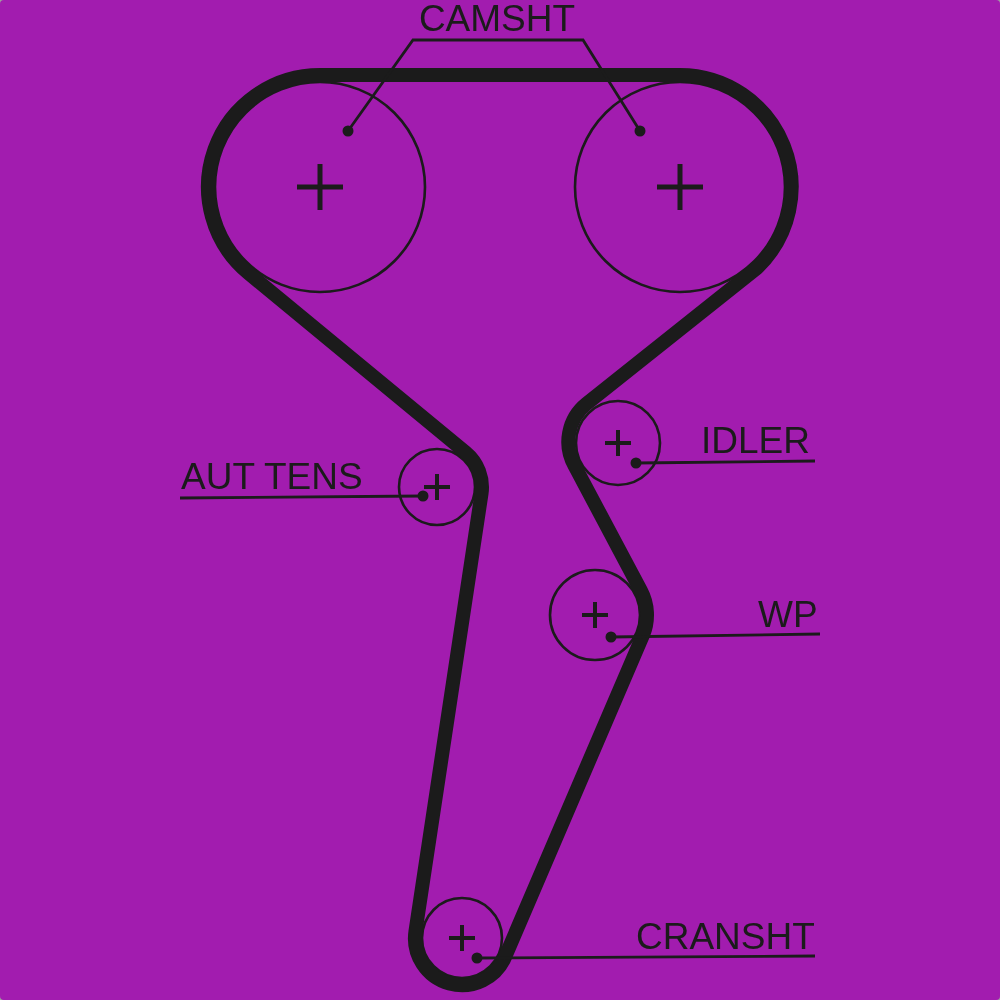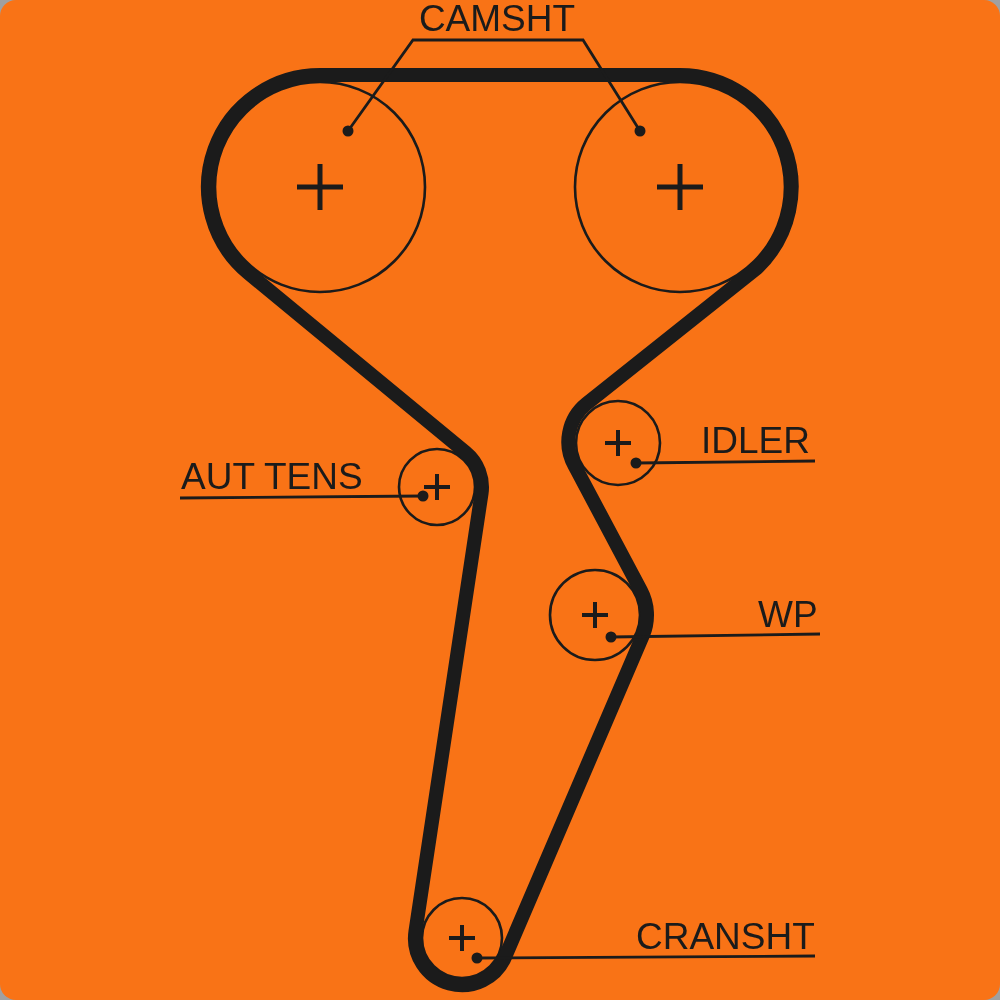--- a/index.html
+++ b/index.html
@@ -5,22 +5,22 @@
   html, body {
     margin: 0;
     padding: 0;
     background: #a0a0a0;
     font-family: "Liberation Sans", sans-serif;
   }
   .canvas {
     position: relative;
     width: 1000px;
     height: 1000px;
-    background: #f97316;
-    border-radius: 16px;
+    background: #a21caf;
+    border-radius: 4px;
     overflow: hidden;
   }
   svg { display: block; }
   .ink-text {
     font-family: "Liberation Sans", sans-serif;
     font-size: 37px;
     fill: #1b1b1b;
     letter-spacing: 0px;
   }
 </style>

